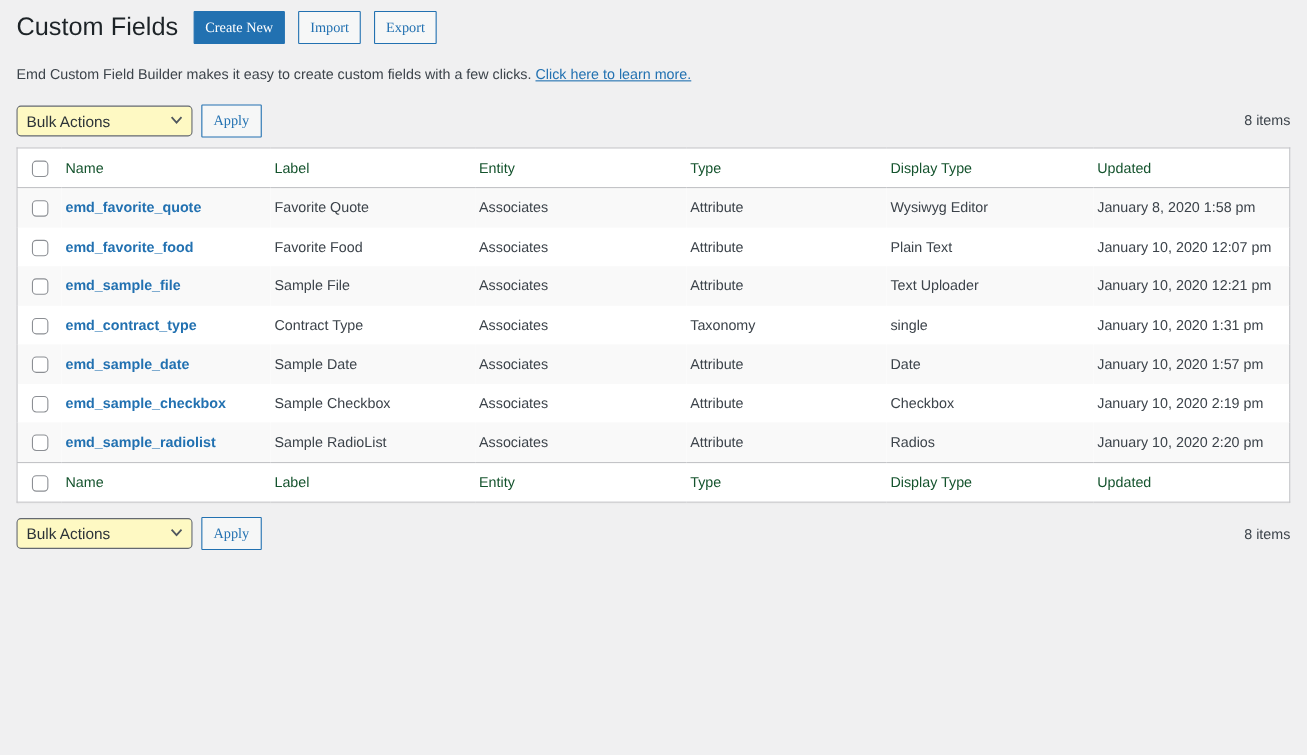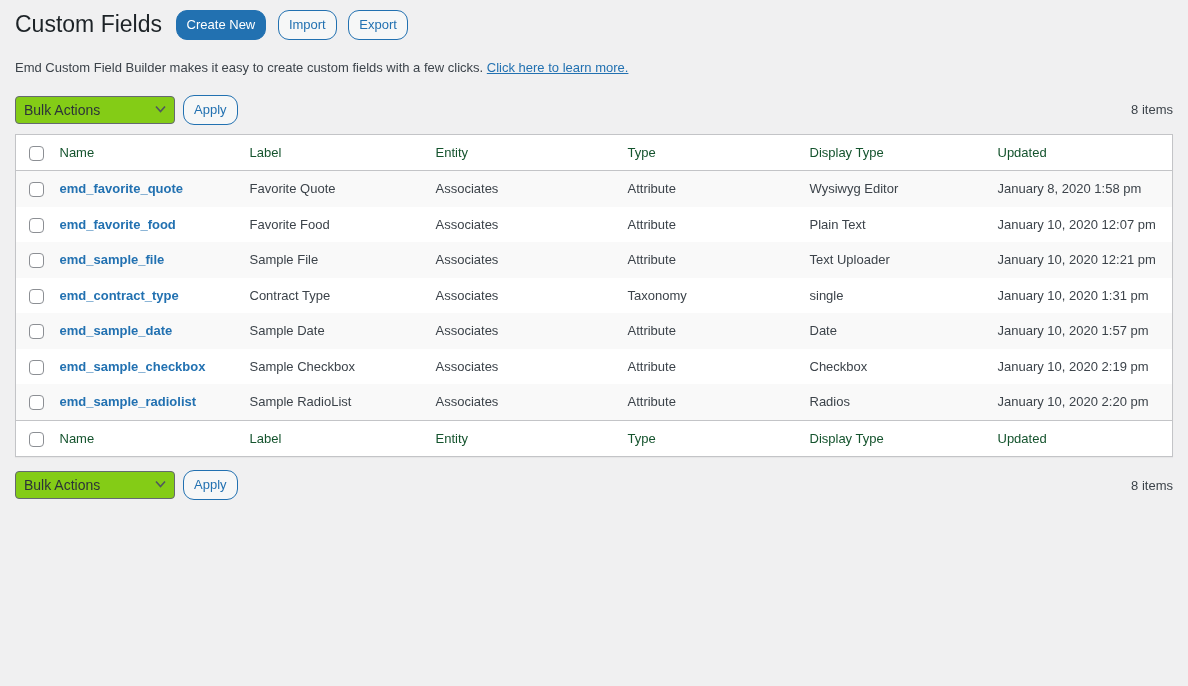--- a/index.html
+++ b/index.html
@@ -22,26 +22,26 @@
     font-size: 23px;
     font-weight: 400;
     color: #1d2327;
     margin: 0;
     padding: 3px 0 4px;
     line-height: 1.3;
     vertical-align: middle;
   }
   .btn {
     display: inline-block;
-    font-family: Liberation Sans, sans-serif;
+    font-family: Liberation Serif, serif;
     font-size: 13px;
     line-height: 2.15384615;
     min-height: 30px;
     padding: 0 10px;
-    border-radius: 11px;
+    border-radius: 1px;
     border: 1px solid;
     cursor: pointer;
     vertical-align: middle;
     text-decoration: none;
   }
   .btn-primary {
     background: #2271b1;
     border-color: #2271b1;
     color: #fff;
     margin-left: 10px;
@@ -63,21 +63,21 @@
   .select-wrap { position: relative; display: inline-block; }
   select {
     -webkit-appearance: none;
     appearance: none;
     width: 160px;
     height: 28px;
     padding: 0 28px 0 8px;
     font-family: inherit;
     font-size: 14px;
     color: #2c3338;
-    background: #84cc16;
+    background: #fef9c3;
     border: 1px solid #646970;
     border-radius: 4px;
     cursor: pointer;
   }
   .select-wrap .chevron {
     position: absolute;
     right: 9px;
     top: 9px;
     pointer-events: none;
   }

